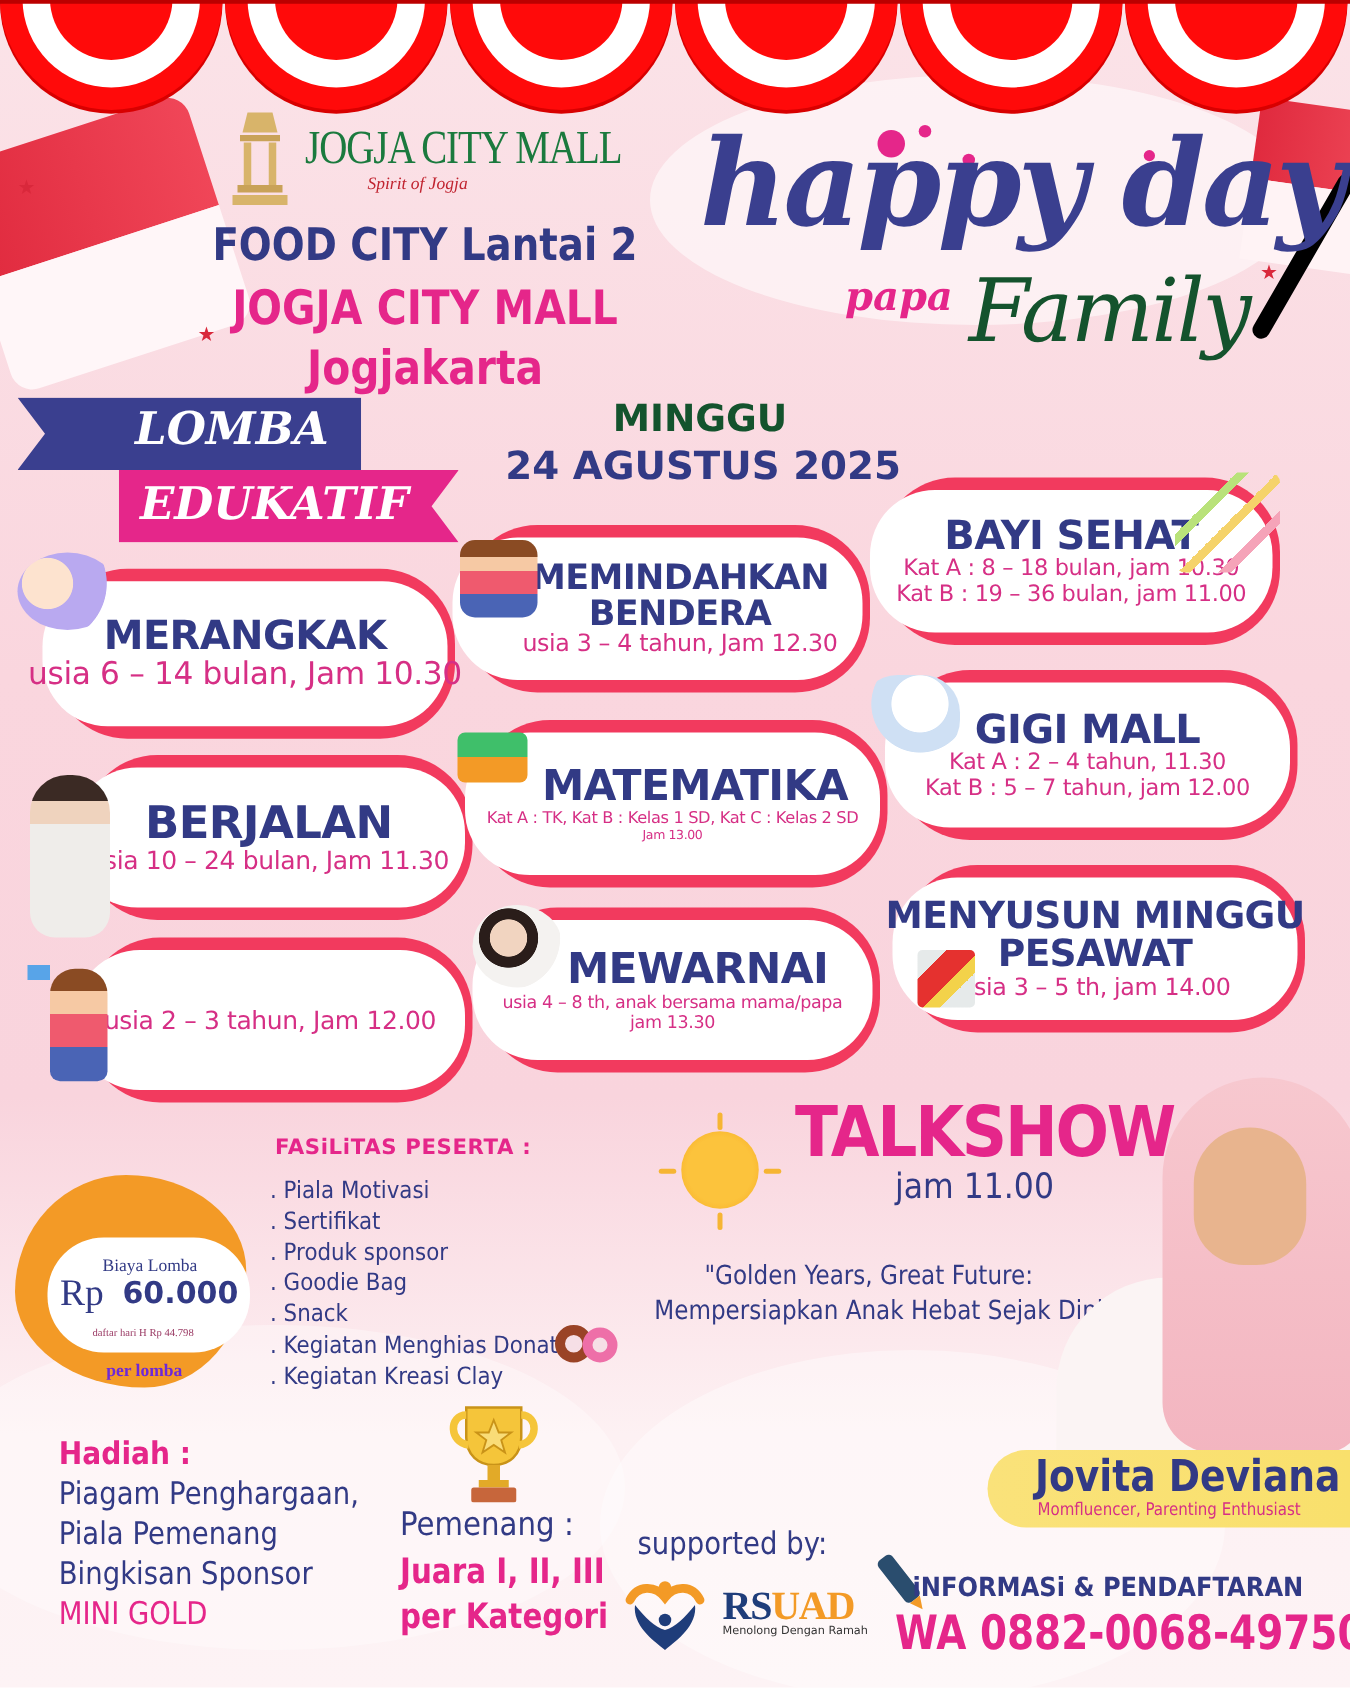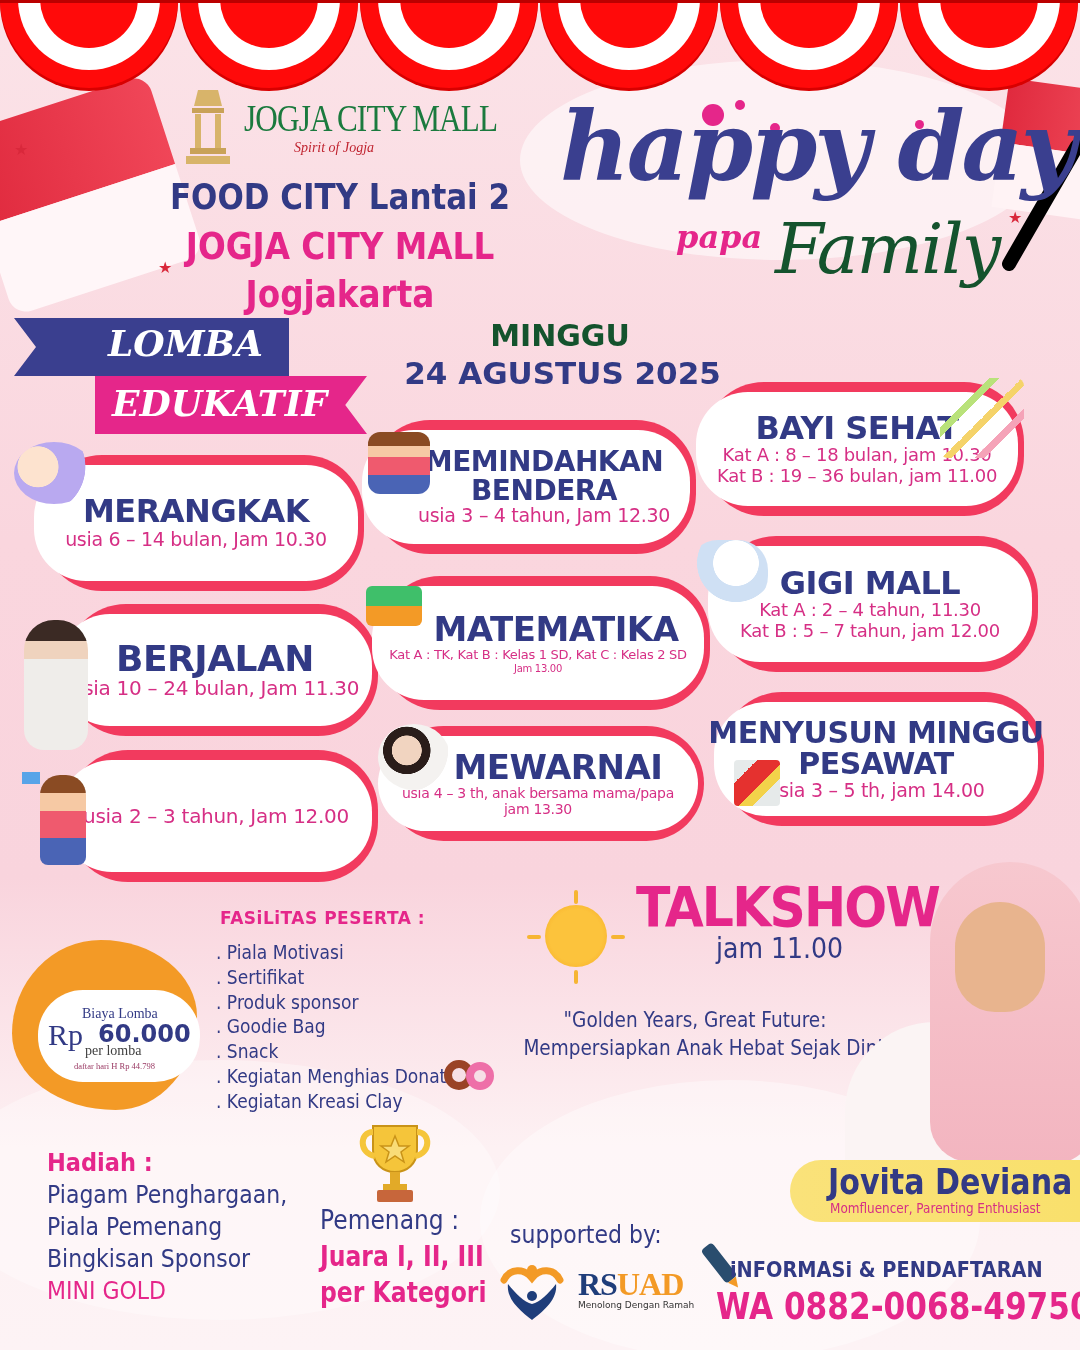--- a/index.html
+++ b/index.html
@@ -118,21 +118,21 @@
     position: absolute; left: 12px; top: 940px; width: 185px; height: 170px; background: #f39a26;
     border-radius: 48% 52% 44% 56% / 55% 45% 55% 45%;
   }
   .blob-inner {
     position: absolute; left: 38px; top: 990px; width: 162px; height: 92px; background: #fff;
     border-radius: 45px;
   }
   .fee-label { position:absolute; left: 82px; top: 1006px; font-family: "Liberation Serif", serif; font-size: 14px; color: #323a85; }
   .fee-rp { position:absolute; left: 48px; top: 1018px; font-family: "Liberation Serif", serif; font-size: 30px; color: #323a85; }
   .fee-amount { position:absolute; left: 98px; top: 1020px; font-size: 24px; color: #323a85; font-weight: bold; }
-  .fee-per { position:absolute; left: 85px; top: 1043px; font-family: "Liberation Serif", serif; font-size: 14px; color: #404040; }
+  .fee-per { position:absolute; left: 85px; top: 1090px; font-family: "Liberation Serif", serif; font-size: 14px; color: #6d28d9; font-weight: bold; }
   .fee-note { position:absolute; left: 74px; top: 1061px; font-family: "Liberation Serif", serif; font-size: 8.5px; color: #9a3a64; white-space: nowrap; }
 
   
   .prize-title { position:absolute; left: 47px; top: 1148px; font-size: 25px; font-weight: bold; color: #e5268a; transform: scaleX(0.9); transform-origin:left; }
   .prize-item { position:absolute; left: 47px; font-size: 25px; color: #323a85; white-space: nowrap; transform: scaleX(0.88); transform-origin:left; }
   .prize-gold { color: #e5268a; }
 
   .trophy { position:absolute; left: 355px; top: 1120px; width: 80px; height: 82px; }
   .winner-title { position:absolute; left: 320px; top: 1205px; font-size: 26px; color: #323a85; white-space: nowrap; transform: scaleX(0.9); transform-origin:left; }
   .winner-line { position:absolute; left: 320px; font-size: 28px; color: #e5268a; font-weight: bold; white-space: nowrap; transform: scaleX(0.84); transform-origin:left; }
@@ -233,21 +233,21 @@
 <div class="ribbon-text" style="left:108px;top:322px;">LOMBA</div>
 <div class="ribbon-pink"></div>
 <div class="ribbon-text" style="left:112px;top:382px;">EDUKATIF</div>
 
 <div class="date-1">MINGGU</div>
 <div class="date-2">24 AGUSTUS 2025</div>
 
 <div class="pill" style="left:42px;top:455px;width:322px;height:136px;">
   <div class="pill-inner">
     <div class="pill-title" style="font-size:32px;">MERANGKAK</div>
-    <div class="pill-sub" style="font-size:19px;">usia 6 – 14 bulan, Jam 10.30</div>
+    <div class="pill-sub" style="font-size:25px;">usia 6 – 14 bulan, Jam 10.30</div>
   </div>
 </div>
 <div class="pill-icon" style="left:14px;top:442px;width:80px;height:62px;background:radial-gradient(circle at 30% 40%,#fde3cf 30%,#b9a9f0 31%,#b9a9f0 70%,transparent 71%);"></div>
 
 <div class="pill" style="left:66px;top:604px;width:312px;height:132px;">
   <div class="pill-inner">
     <div class="pill-title" style="font-size:36px;">BERJALAN</div>
     <div class="pill-sub" style="font-size:20px;">usia 10 – 24 bulan, Jam 11.30</div>
   </div>
 </div>
@@ -272,24 +272,24 @@
 
 <div class="pill" style="left:380px;top:576px;width:330px;height:134px;">
   <div class="pill-inner">
     <div class="pill-title" style="font-size:34px;padding-left:36px;">MATEMATIKA</div>
     <div class="pill-sub" style="font-size:13px;">Kat A : TK, Kat B : Kelas 1 SD, Kat C : Kelas 2 SD</div>
     <div class="pill-sub" style="font-size:10px;">Jam 13.00</div>
   </div>
 </div>
 <div class="pill-icon" style="left:366px;top:586px;width:56px;height:40px;border-radius:6px;background:linear-gradient(180deg,#3fbf6a 0 50%,#f39a26 50% 100%);"></div>
 
-<div class="pill" style="left:386px;top:726px;width:318px;height:115px;">
+<div class="pill" style="left:386px;top:726px;width:318px;height:132px;">
   <div class="pill-inner">
     <div class="pill-title" style="font-size:34px;padding-left:40px;">MEWARNAI</div>
-    <div class="pill-sub" style="font-size:14px;">usia 4 – 3 th, anak bersama mama/papa</div>
+    <div class="pill-sub" style="font-size:14px;">usia 4 – 8 th, anak bersama mama/papa</div>
     <div class="pill-sub" style="font-size:14px;">jam 13.30</div>
   </div>
 </div>
 <div class="pill-icon" style="left:378px;top:724px;width:72px;height:66px;background:radial-gradient(circle at 40% 40%,#f1d4c0 25%,#2a1d1a 26% 40%,#f4f2f0 41% 70%,transparent 71%);"></div>
 
 <div class="pill" style="left:704px;top:382px;width:320px;height:134px;">
   <div class="pill-inner">
     <div class="pill-title" style="font-size:32px;">BAYI SEHAT</div>
     <div class="pill-sub" style="font-size:18px;">Kat A : 8 – 18 bulan, jam 10.30</div>
     <div class="pill-sub" style="font-size:18px;">Kat B : 19 – 36 bulan, jam 11.00</div>

